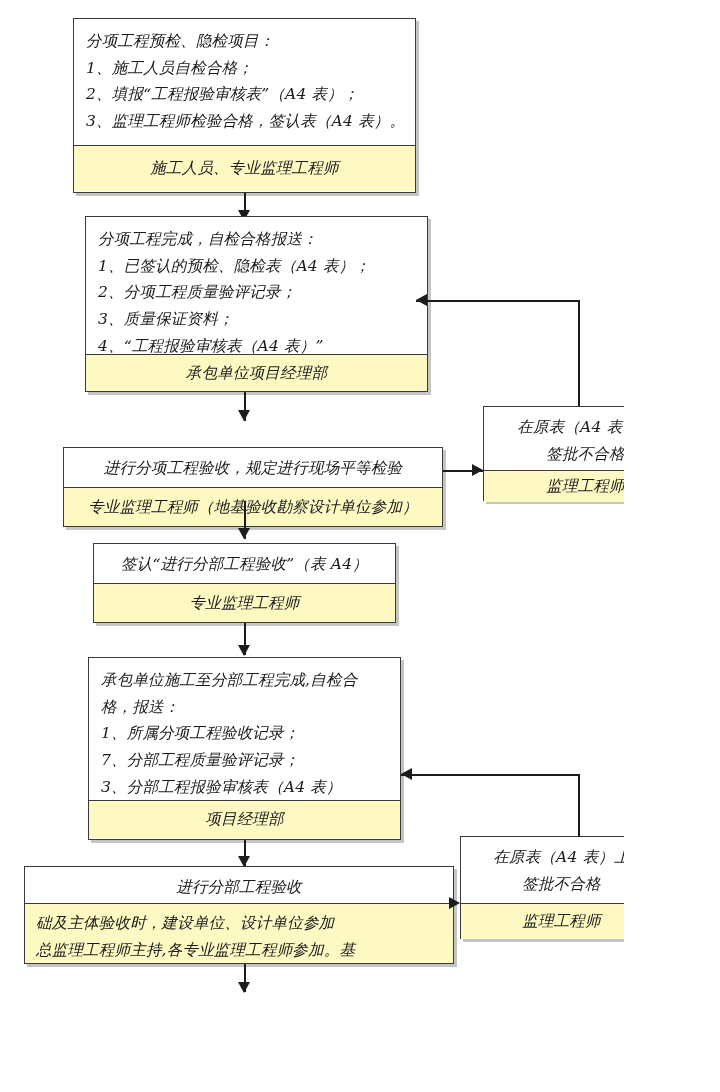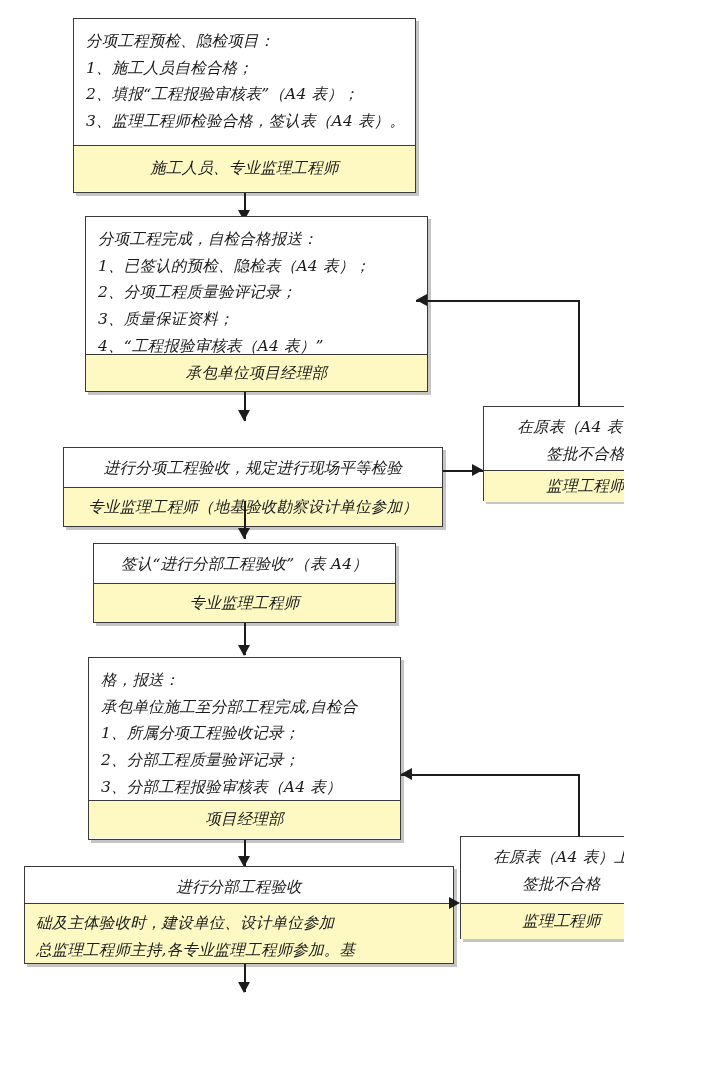--- a/index.html
+++ b/index.html
@@ -156,24 +156,24 @@
       <div class="line-item">签认“进行分部工程验收”（表 A4）</div>
     </div>
     <div class="node-foot" style="height:39px;">专业监理工程师</div>
   </div>
 
   <div class="vline" style="left:244px; top:623px; height:32px;"></div>
   <div class="arrow-down" style="left:238px; top:645px;"></div>
 
   <div class="node" style="left:88px; top:657px; width:313px; height:183px;">
     <div class="node-body" style="height:142px;">
+      <div class="line-item">承包单位施工至分部工程完成,自检合</div>
       <div class="line-item">格，报送：</div>
-      <div class="line-item">承包单位施工至分部工程完成,自检合</div>
       <div class="line-item">1、所属分项工程验收记录；</div>
-      <div class="line-item">2、分部工程质量验评记录；</div>
+      <div class="line-item">7、分部工程质量验评记录；</div>
       <div class="line-item">3、分部工程报验审核表（A4 表）</div>
     </div>
     <div class="node-foot" style="height:38px;">项目经理部</div>
   </div>
 
   <div class="vline" style="left:244px; top:840px; height:28px;"></div>
   <div class="arrow-down" style="left:238px; top:856px;"></div>
 
   <div class="node" style="left:24px; top:866px; width:430px; height:98px;">
     <div class="node-body center" style="height:36px;">

